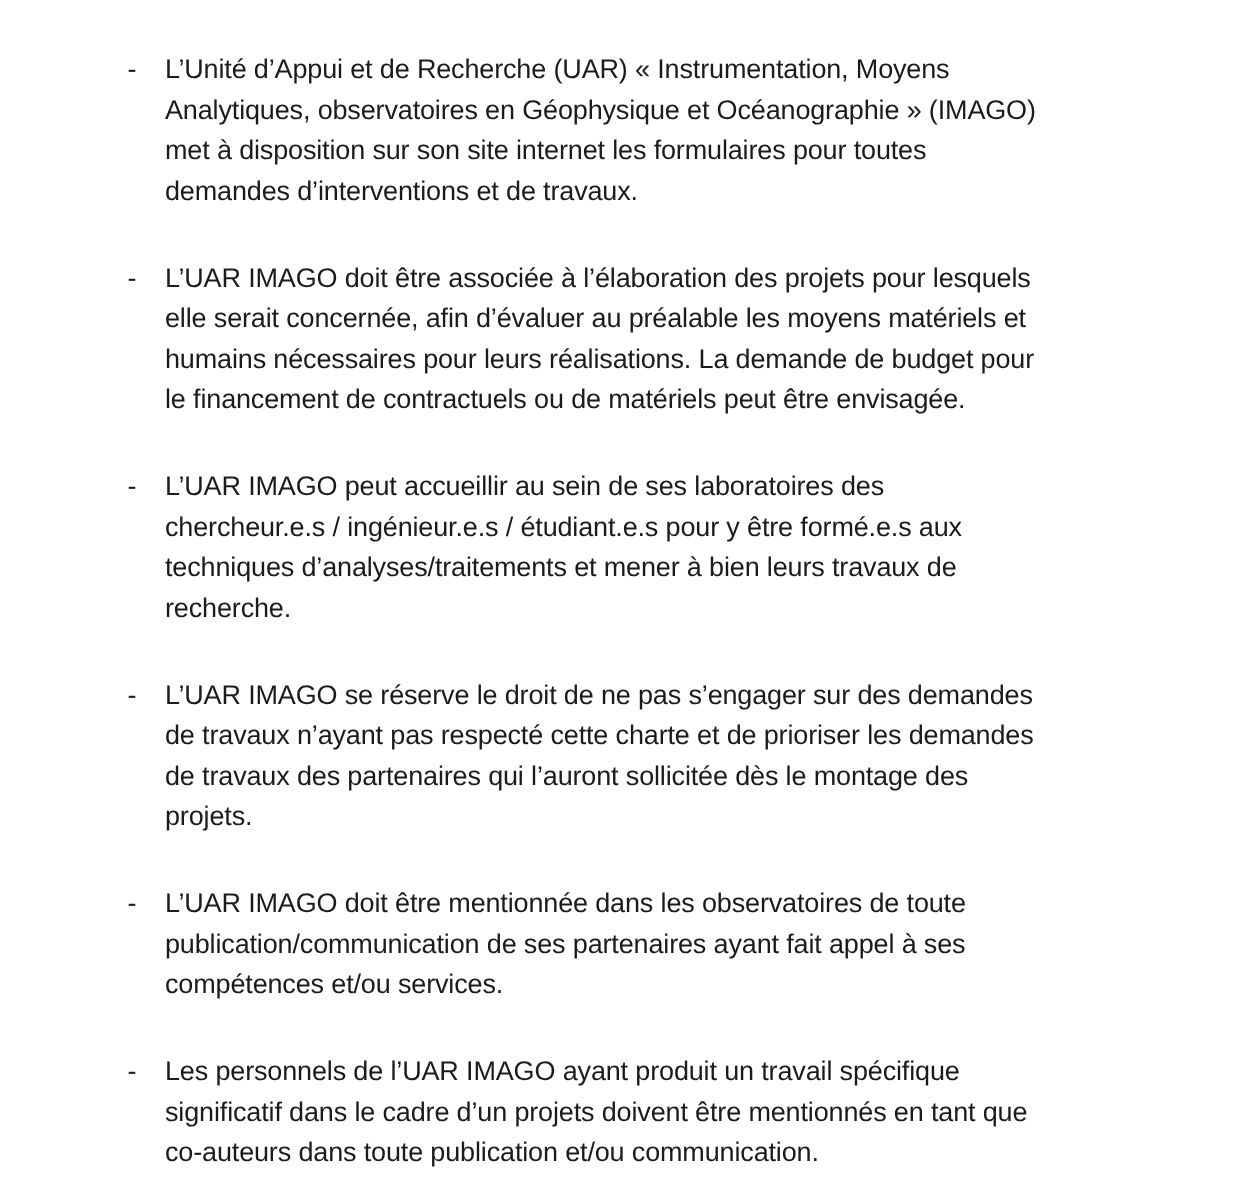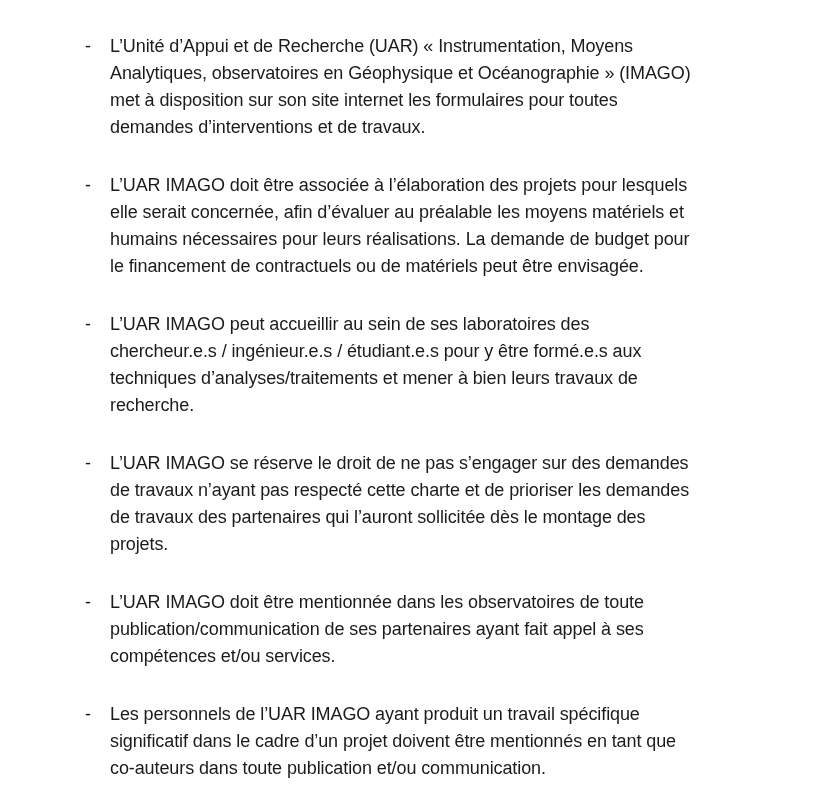--- a/index.html
+++ b/index.html
@@ -78,17 +78,17 @@
   <div class="bullet-item">
     <span class="bullet-marker">-</span>
     <span class="bullet-text">L’UAR IMAGO doit être mentionnée dans les observatoires de toute
 publication/communication de ses partenaires ayant fait appel à ses
 compétences et/ou services.</span>
   </div>
 
   <div class="bullet-item">
     <span class="bullet-marker">-</span>
     <span class="bullet-text">Les personnels de l’UAR IMAGO ayant produit un travail spécifique
-significatif dans le cadre d’un projet doivent être mentionnés en tant que
+significatif dans le cadre d’un projets doivent être mentionnés en tant que
 co-auteurs dans toute publication et/ou communication.</span>
   </div>
 
 </div>
 
 </body></html>

